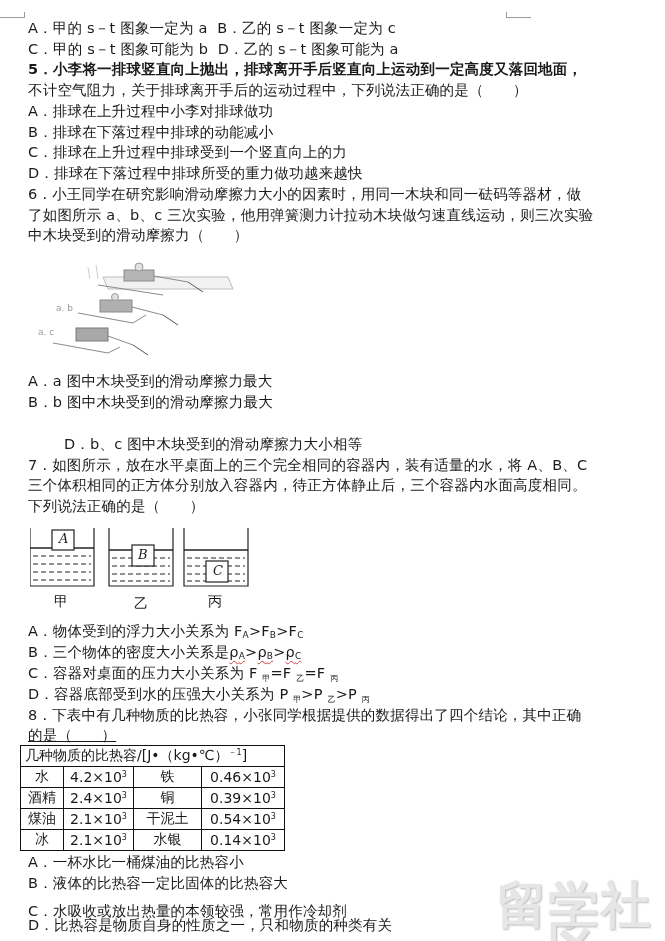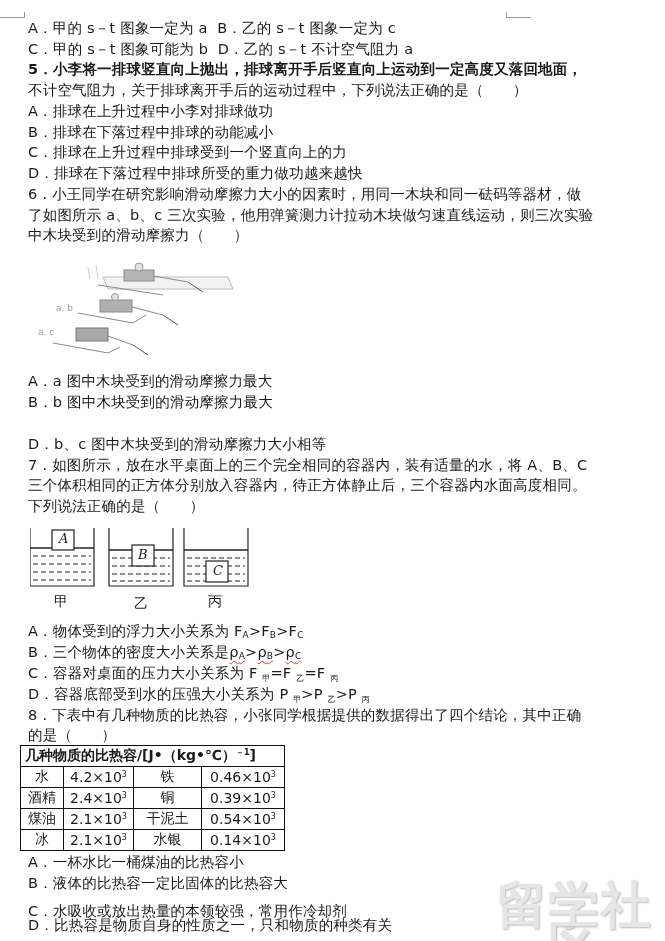--- a/index.html
+++ b/index.html
@@ -70,21 +70,21 @@
       font-size: 14px;
     }
     .heat-table td, .heat-table th {
       border: 1px solid #111;
       height: 20px;
       padding: 0 2px;
       text-align: center;
       font-weight: normal;
       white-space: nowrap;
     }
-    .heat-table th { text-align: left; padding-left: 4px; font-weight: bold; }
+    .heat-table th { text-align: left; padding-left: 4px; }
     .heat-table sup { font-size: 8px; vertical-align: 5px; }
     .col1 { width: 38px; }
     .col2 { width: 65px; }
     .col3 { width: 63px; }
     .col4 { width: 78px; }
 
     .watermark {
       position: absolute;
       left: 492px; top: 873px;
       width: 165px; height: 60px;
@@ -112,21 +112,21 @@
 
   <div class="corner tl"></div>
   <div class="corner tr"></div>
   <div class="corner bl"></div>
   <div class="corner br"></div>
 
   <div class="line" style="top:6px;">
     <span>A．甲的 s－t 图象一定为 a</span>&nbsp;&nbsp;<span>B．乙的 s－t 图象一定为 c</span>
   </div>
   <div class="line" style="top:27px;">
-    <span>C．甲的 s－t 图象可能为 b</span>&nbsp;&nbsp;<span>D．乙的 s－t 不计空气阻力 a</span>
+    <span>C．甲的 s－t 图象可能为 b</span>&nbsp;&nbsp;<span>D．乙的 s－t 图象可能为 a</span>
   </div>
 
   <div class="line" style="top:47px;font-weight:bold;">5．小李将一排球竖直向上抛出，排球离开手后竖直向上运动到一定高度又落回地面，</div>
   <div class="line" style="top:68px;">不计空气阻力，关于排球离开手后的运动过程中，下列说法正确的是（　　）</div>
   <div class="line" style="top:89px;">A．排球在上升过程中小李对排球做功</div>
   <div class="line" style="top:110px;">B．排球在下落过程中排球的动能减小</div>
   <div class="line" style="top:130px;">C．排球在上升过程中排球受到一个竖直向上的力</div>
   <div class="line" style="top:151px;">D．排球在下落过程中排球所受的重力做功越来越快</div>
 
   <div class="line" style="top:172px;text-align:center;">6．小王同学在研究影响滑动摩擦力大小的因素时，用同一木块和同一砝码等器材，做</div>
@@ -158,21 +158,21 @@
         <line x1="80" y1="81" x2="105" y2="90" stroke="#8a8a8a"></line>
         <line x1="105" y1="90" x2="120" y2="100" stroke="#555"></line>
         <line x1="25" y1="88" x2="80" y2="98" stroke="#8a8a8a"></line>
         <line x1="80" y1="98" x2="92" y2="92" stroke="#8a8a8a"></line>
       </g>
     </svg>
   </div>
 
   <div class="line" style="top:359px;">A．a 图中木块受到的滑动摩擦力最大</div>
   <div class="line" style="top:380px;">B．b 图中木块受到的滑动摩擦力最大</div>
-  <div class="line" style="top:422px;">D．b、c 图中木块受到的滑动摩擦力大小相等</div>
+  <div class="line" style="top:422px;margin-left:36px;">D．b、c 图中木块受到的滑动摩擦力大小相等</div>
 
   <div class="line" style="top:443px;">7．如图所示，放在水平桌面上的三个完全相同的容器内，装有适量的水，将 A、B、C</div>
   <div class="line" style="top:463px;">三个体积相同的正方体分别放入容器内，待正方体静止后，三个容器内水面高度相同。</div>
   <div class="line" style="top:484px;">下列说法正确的是（　　）</div>
 
   <div class="fig7">
     <svg width="240" height="88" viewBox="0 0 240 88">
       <g stroke="#222" stroke-width="1.2" fill="none">
 
         <polyline points="0,2 0,60 64,60 64,2"></polyline>
@@ -221,21 +221,21 @@
     <span>B．三个物体的密度大小关系是</span><span class="squig"><span>ρ</span><span class="sub">A</span></span><span>&gt;</span><span class="squig"><span>ρ</span><span class="sub">B</span></span><span>&gt;</span><span class="squig"><span>ρ</span><span class="sub">C</span></span>
   </div>
   <div class="line" style="top:651px;">
     <span>C．容器对桌面的压力大小关系为 </span><span>F </span><span class="tiny">甲</span><span>=</span><span>F </span><span class="tiny">乙</span><span>=</span><span>F </span><span class="tiny">丙</span>
   </div>
   <div class="line" style="top:672px;">
     <span>D．容器底部受到水的压强大小关系为 </span><span>P </span><span class="tiny">甲</span><span>&gt;</span><span>P </span><span class="tiny">乙</span><span>&gt;</span><span>P </span><span class="tiny">丙</span>
   </div>
 
   <div class="line" style="top:693px;">8．下表中有几种物质的比热容，小张同学根据提供的数据得出了四个结论，其中正确</div>
-  <div class="line" style="top:713px;">的是（　　）</div>
+  <div class="line" style="top:713px;text-decoration:underline;">的是（　　）</div>
 
   <table class="heat-table">
     <tbody>
         <tr>
       <th colspan="4"><span>几种物质的比热容/[J•（kg•℃）</span><sup>－1</sup><span>]</span></th>
     </tr>
     <tr>
       <td class="col1">水</td>
       <td class="col2"><span>4.2×10</span><sup>3</sup></td>
       <td class="col3">铁</td>

